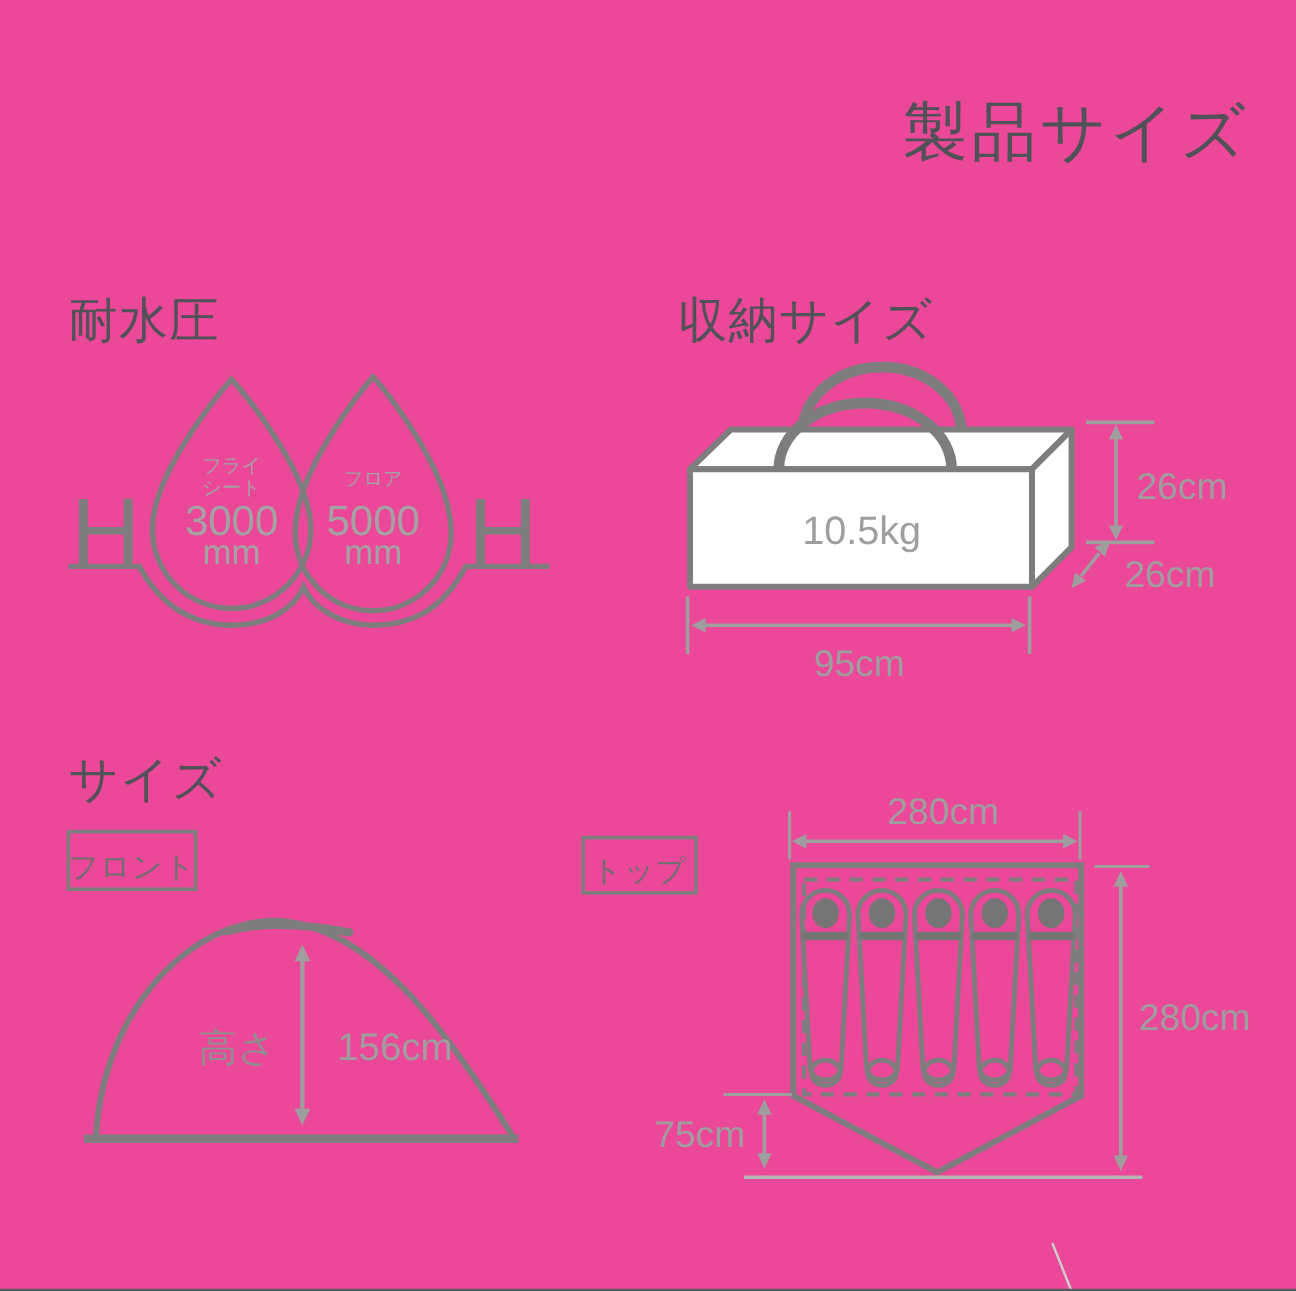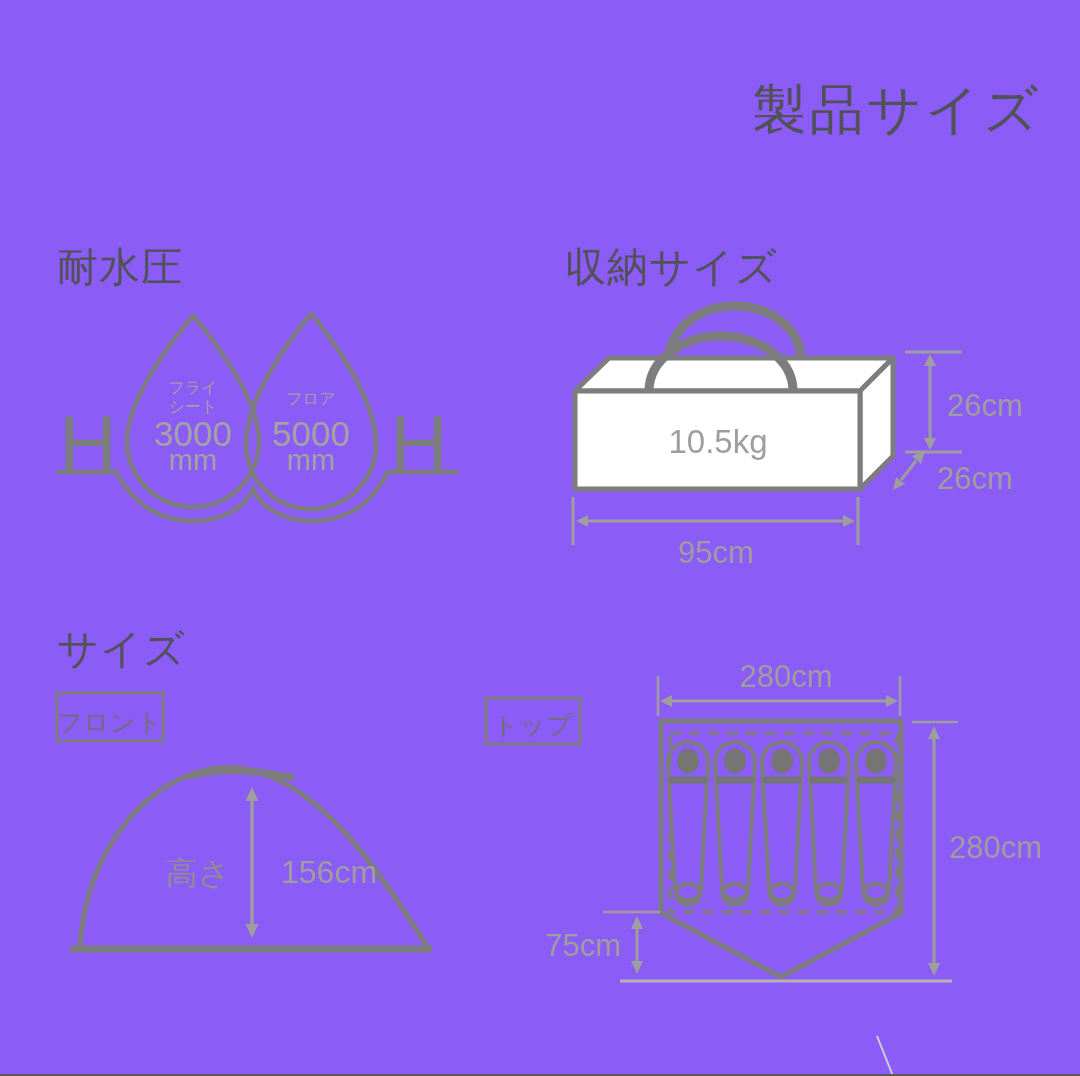--- a/index.html
+++ b/index.html
@@ -1,16 +1,16 @@
 <!DOCTYPE html>
 <html><head>
 <meta charset="utf-8">
 <style>
   html,body{margin:0;padding:0;background:#ffffff;}
-  .stage{position:relative;width:1080px;height:1076px;background:#8b5cf6;overflow:hidden;}
+  .stage{position:relative;width:1080px;height:1076px;background:#ec4899;overflow:hidden;}
   svg{position:absolute;left:0;top:0;}
   svg text{font-family:"Liberation Sans","DejaVu Sans",sans-serif;}
   .t-title{font-size:54px;fill:#515257;letter-spacing:3px;}
   .t-heading{font-size:41px;fill:#515257;letter-spacing:1px;}
   .t-tag{font-size:25px;fill:#6f6f6f;letter-spacing:1px;}
   .t-dim{font-size:31px;fill:#9e9e9e;}
   .t-dim-dark{font-size:32px;fill:#8f8f8f;}
   .t-weight{font-size:33px;fill:#9e9e9e;}
   .t-drop-small{font-size:16px;fill:#a3a3a3;}
   .t-drop-big{font-size:35px;fill:#a3a3a3;}

